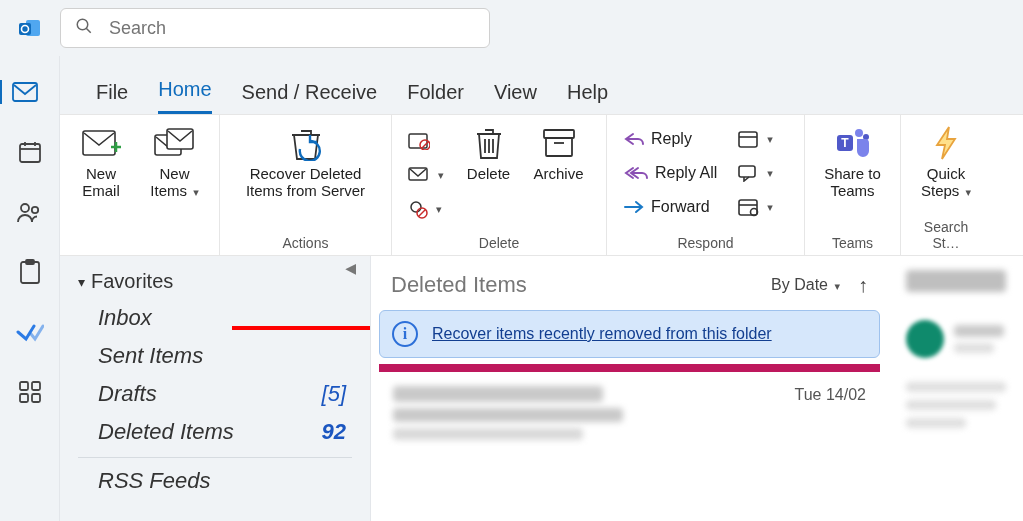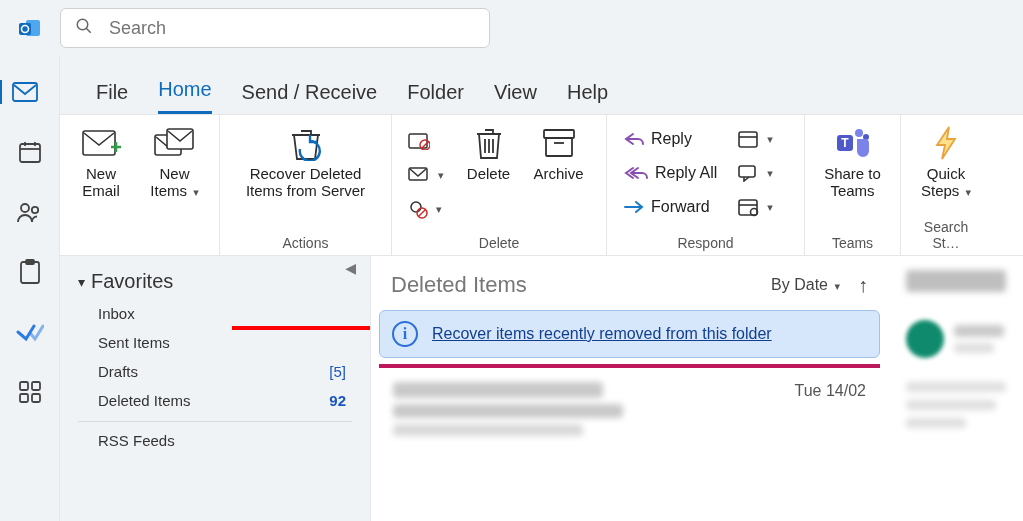--- a/index.html
+++ b/index.html
@@ -37,33 +37,33 @@
   .big-btn .ico { height:36px; display:flex; align-items:center; justify-content:center; }
   .small-col { display:flex; flex-direction:column; gap:2px; justify-content:center; }
   .small-btn { display:flex; align-items:center; gap:6px; padding:0 6px; height:32px; font-size:16px; cursor:pointer;}
   .chev { font-size:11px; color:#555; margin-left:2px;}
 
   
   .panes { flex:1; display:flex; background:#f0f3f6; position:relative; }
   .folderpane { width:310px; padding:10px 18px 0 18px; position:relative;}
   .collapse-chev { position:absolute; right:14px; top:4px; color:#777; cursor:pointer; font-size:14px;}
   .fav-header { display:flex; align-items:center; gap:6px; font-size:20px; color:#333; padding:4px 0 6px 0;}
-  .folder-item { display:flex; justify-content:space-between; align-items:center; padding:6px 6px 6px 20px; font-size:15px; color:#333;}
+  .folder-item { display:flex; justify-content:space-between; align-items:center; padding:6px 6px 6px 20px; font-size:22px; color:#333;font-style:italic;}
   .folder-item .count { color:#1b56c0; font-weight:600; }
   .folder-item .bracket { color:#1b56c0; }
   .hr { border-top:1px solid #d6dbe0; margin:6px 0 4px 0;}
 
   .listpane { flex:1; background:#fff; border-left:1px solid #e3e6ea; display:flex; flex-direction:column; position:relative; }
   .list-header { display:flex; align-items:center; justify-content:space-between; padding:16px 20px 12px 20px; }
   .list-title { font-size:22px; color:#777; font-weight:400; }
   .list-sort { display:flex; align-items:center; gap:18px; color:#444; font-size:16px;}
   .info-banner { margin:0 8px 6px 8px; background:#d6e7fb; border:1px solid #9fc2ed; border-radius:6px; padding:10px 12px; display:flex; align-items:center; gap:14px;}
   .info-icon { width:26px;height:26px;border:2px solid #2c6fd8;border-radius:50%;display:flex;align-items:center;justify-content:center;color:#2c6fd8;font-weight:600;font-family:serif;font-size:16px;}
   .banner-link { color:#123e90; text-decoration:underline; font-size:16px; cursor:pointer;}
-  .msg-row { margin:0 8px; border-top:4px solid #be185d; padding:14px 14px 18px 14px; display:flex; justify-content:space-between; align-items:flex-start;}
+  .msg-row { margin:0 8px; border-top:8px solid #be185d; padding:14px 14px 18px 14px; display:flex; justify-content:space-between; align-items:flex-start;}
   .blur-line { background:#c9c9c9; border-radius:4px; height:14px; filter:blur(3px);}
   .msg-left { display:flex; flex-direction:column; gap:6px; }
   .previewpane { width:135px; background:#fff; padding:14px 0 0 18px; position:relative;}
 
   
   .red-arrow { position:absolute; left:172px; top:60px; pointer-events:none;}
 </style>
 </head>
 <body>
 

